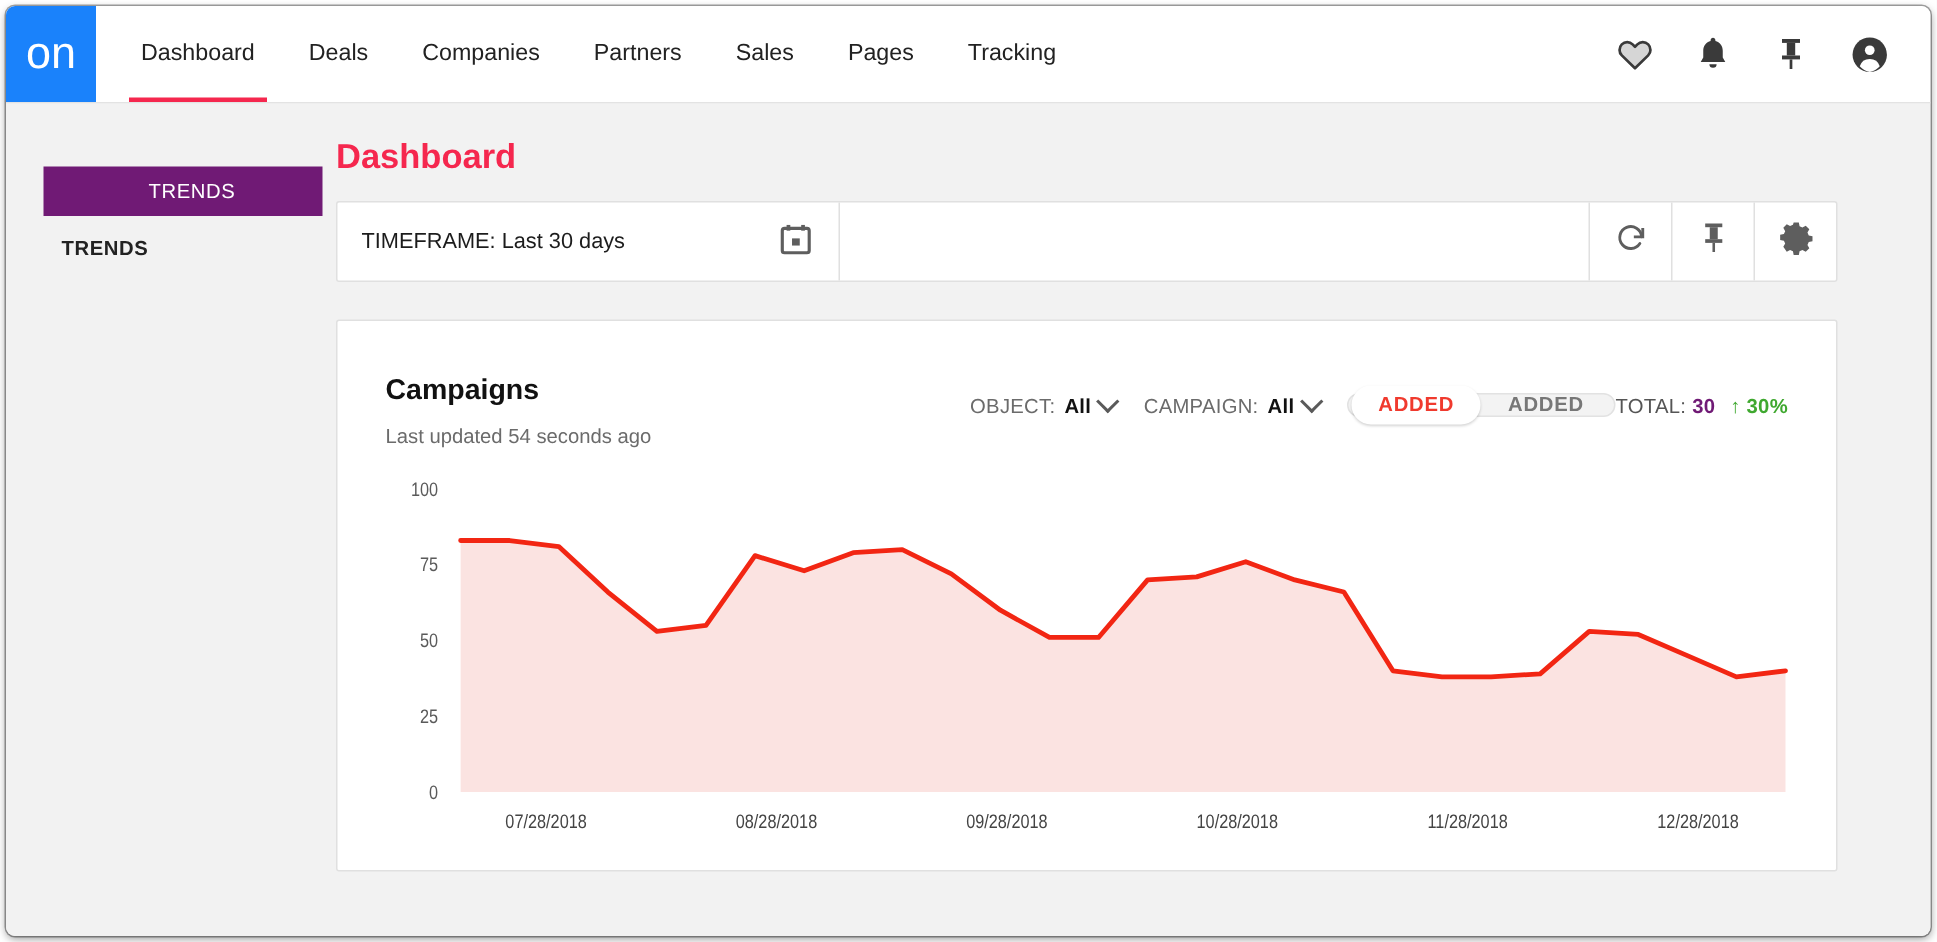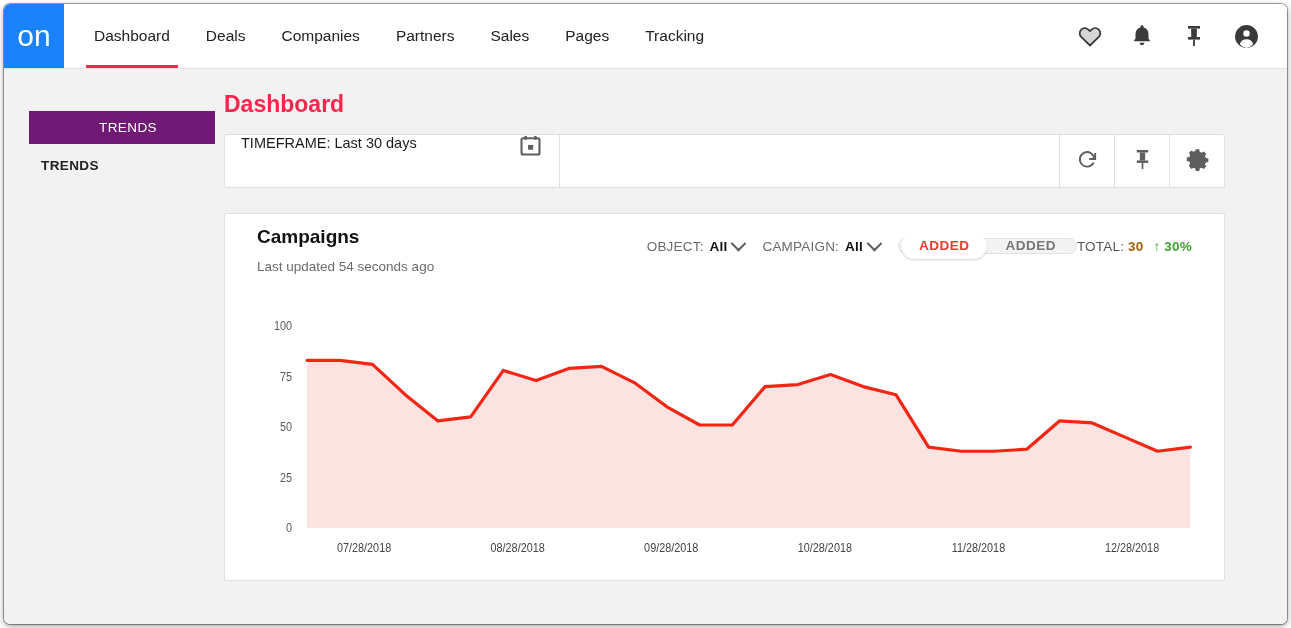--- a/index.html
+++ b/index.html
@@ -134,21 +134,21 @@
     display: flex;
     align-items: stretch;
     height: 52px;
     background: #ffffff;
     border: 1px solid #e0e0e0;
     border-radius: 2px;
     margin-bottom: 25px;
   }
   .timeframe {
     display: flex;
-    align-items: flex-start;
+    align-items: center;
     justify-content: space-between;
     width: 300px;
     flex: 0 0 auto;
     padding: 0 18px 0 16px;
     border-right: 1px solid #e0e0e0;
     font-size: 14.5px;
     color: #1c1c1c;
     cursor: pointer;
   }
   .toolbar-spacer { flex: 1 1 auto; }
@@ -160,21 +160,21 @@
     justify-content: center;
     border-left: 1px solid #e0e0e0;
     cursor: pointer;
   }
 
   
   .card {
     background: #ffffff;
     border: 1px solid #e0e0e0;
     border-radius: 2px;
-    padding: 12px 32px 20px 32px;
+    padding: 36px 32px 20px 32px;
     height: 368px;
     box-sizing: border-box;
     position: relative;
   }
   .card-head {
     display: flex;
     justify-content: space-between;
     align-items: flex-start;
   }
   .card-title {
@@ -240,21 +240,21 @@
     background: #ffffff;
     color: #f03a2e;
     box-shadow: 0 1px 2px rgba(0,0,0,0.18);
   }
   .total-line {
     margin-top: 13px;
     font-size: 13.5px;
     color: #555555;
     letter-spacing: 0.2px;
   }
-  .total-line .v { color: #a16207; font-weight: bold; }
+  .total-line .v { color: #701a75; font-weight: bold; }
   .total-line .d { color: #3fa82f; font-weight: bold; margin-left: 6px; text-align: center; }
 
   
   .chart-wrap {
     position: absolute;
     left: 32px;
     right: 32px;
     top: 96px;
     bottom: 20px;
   }

